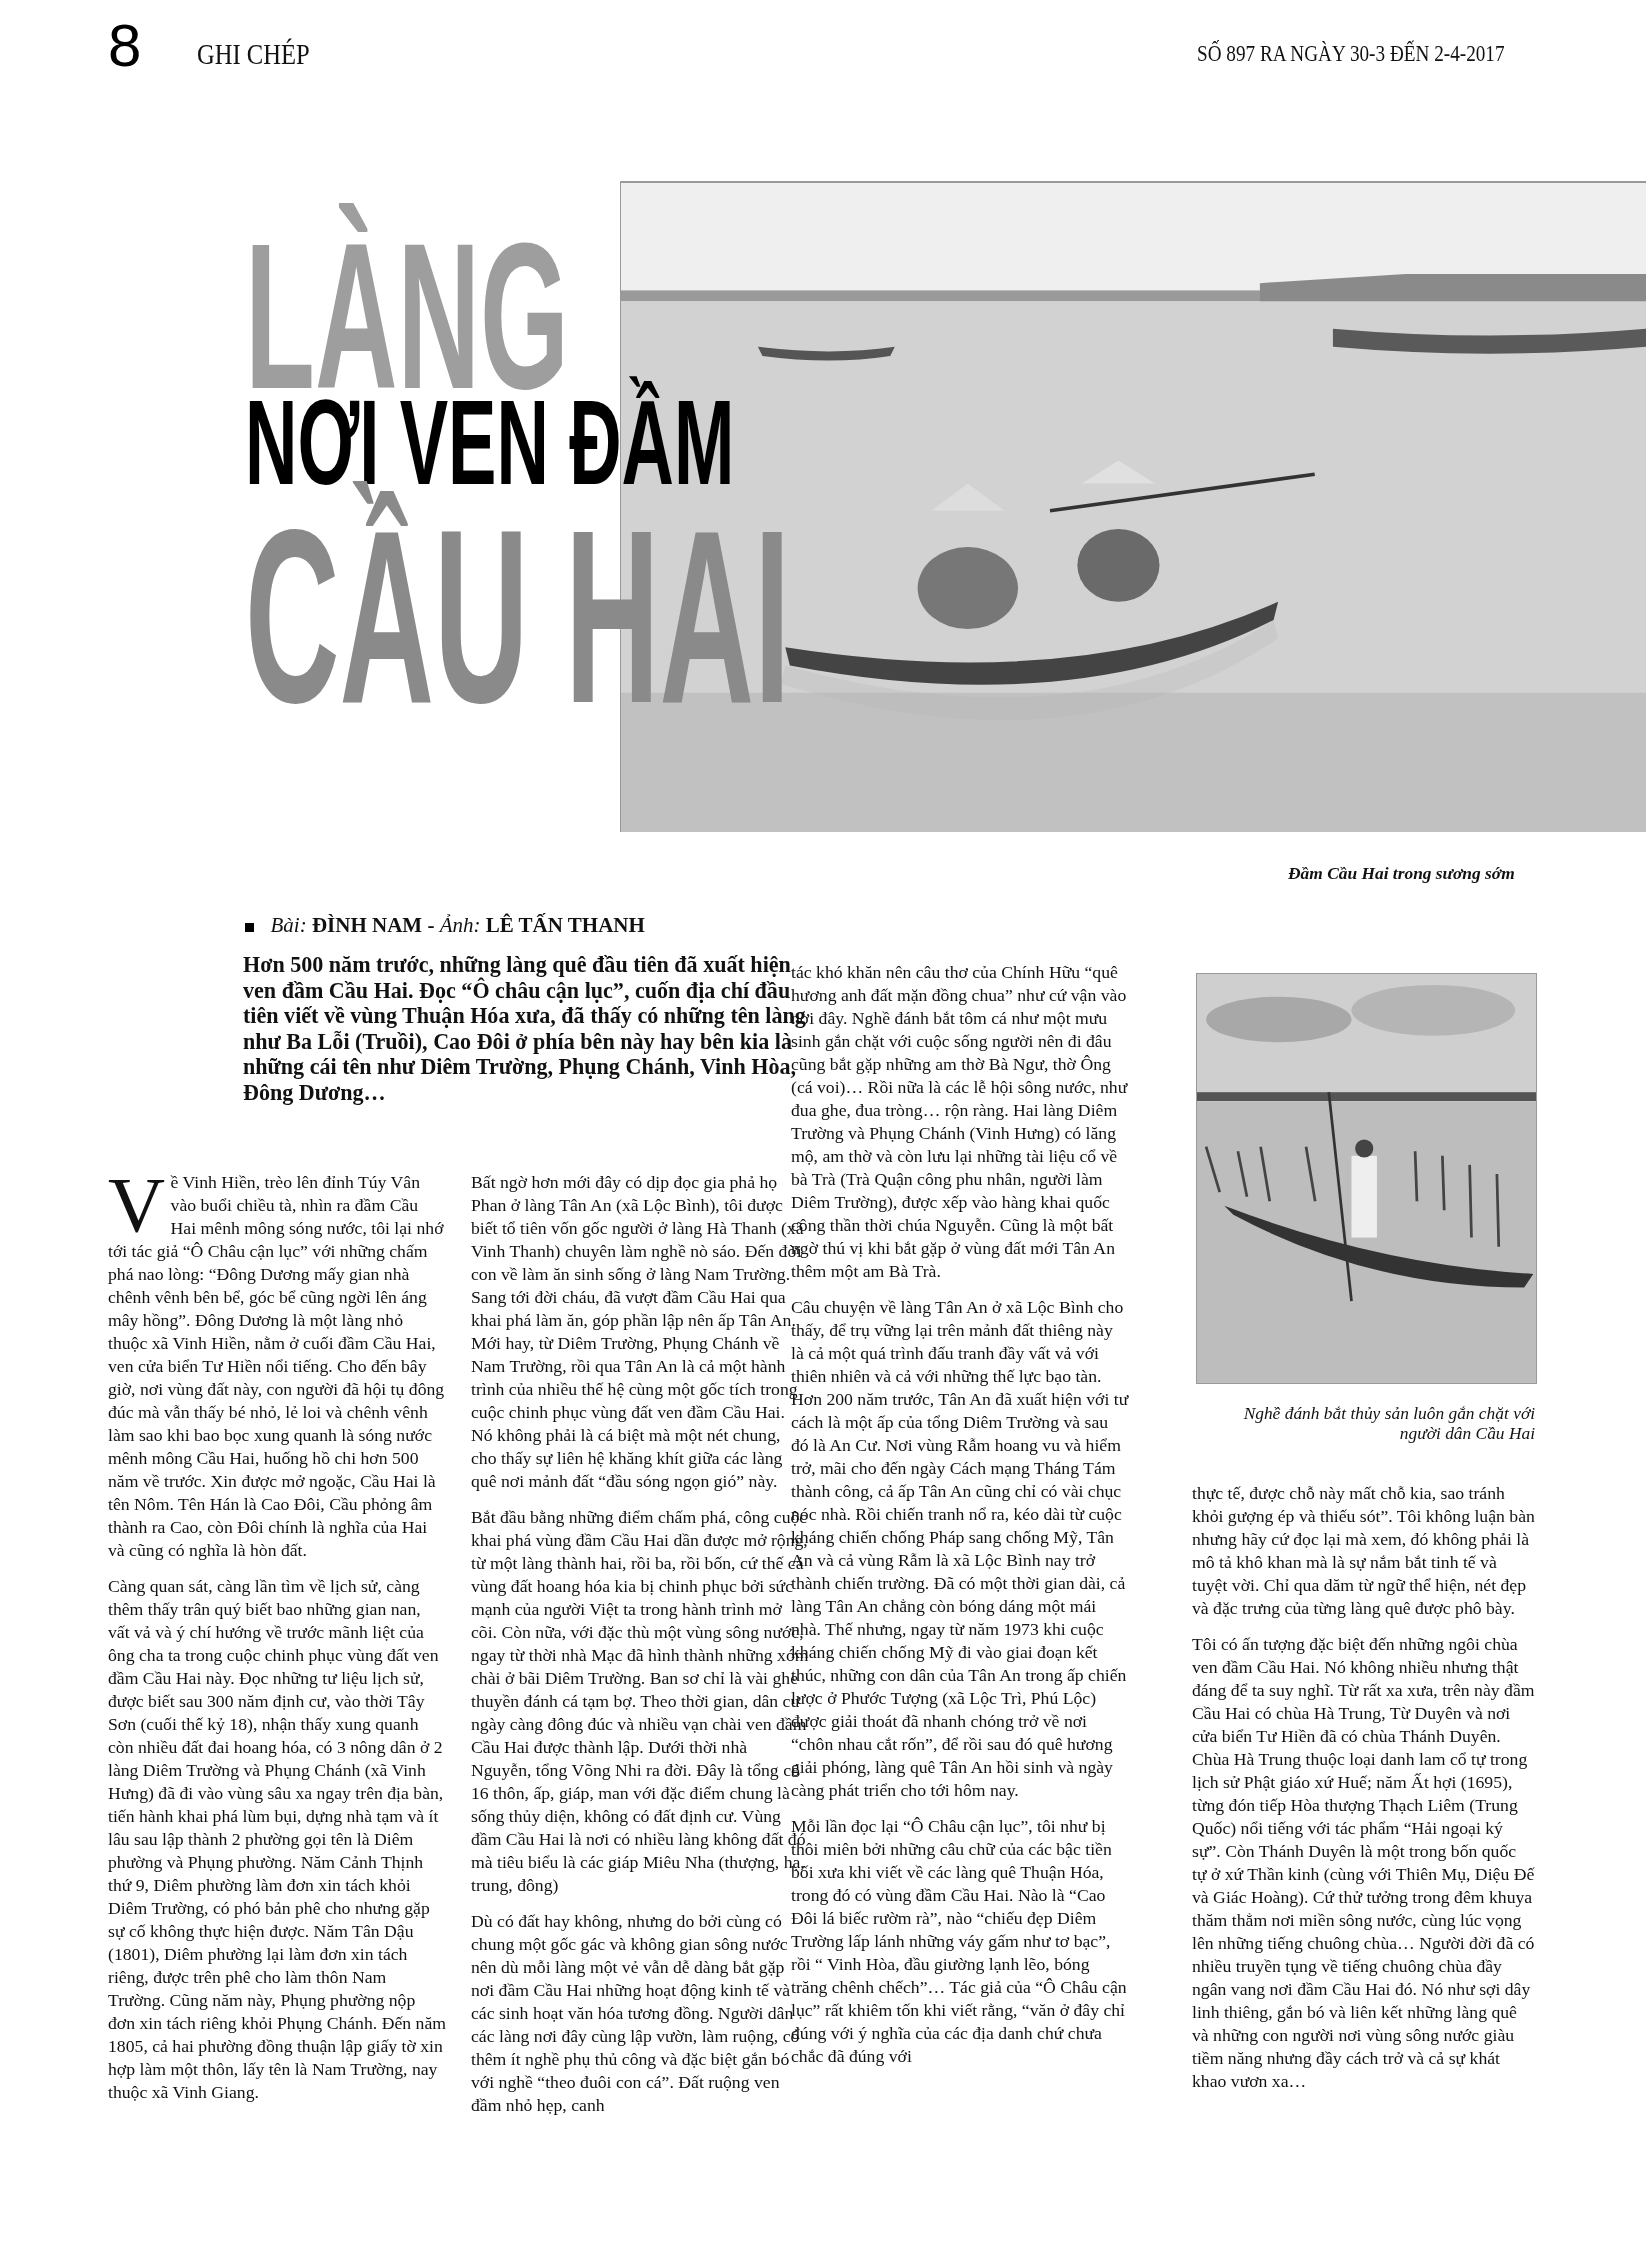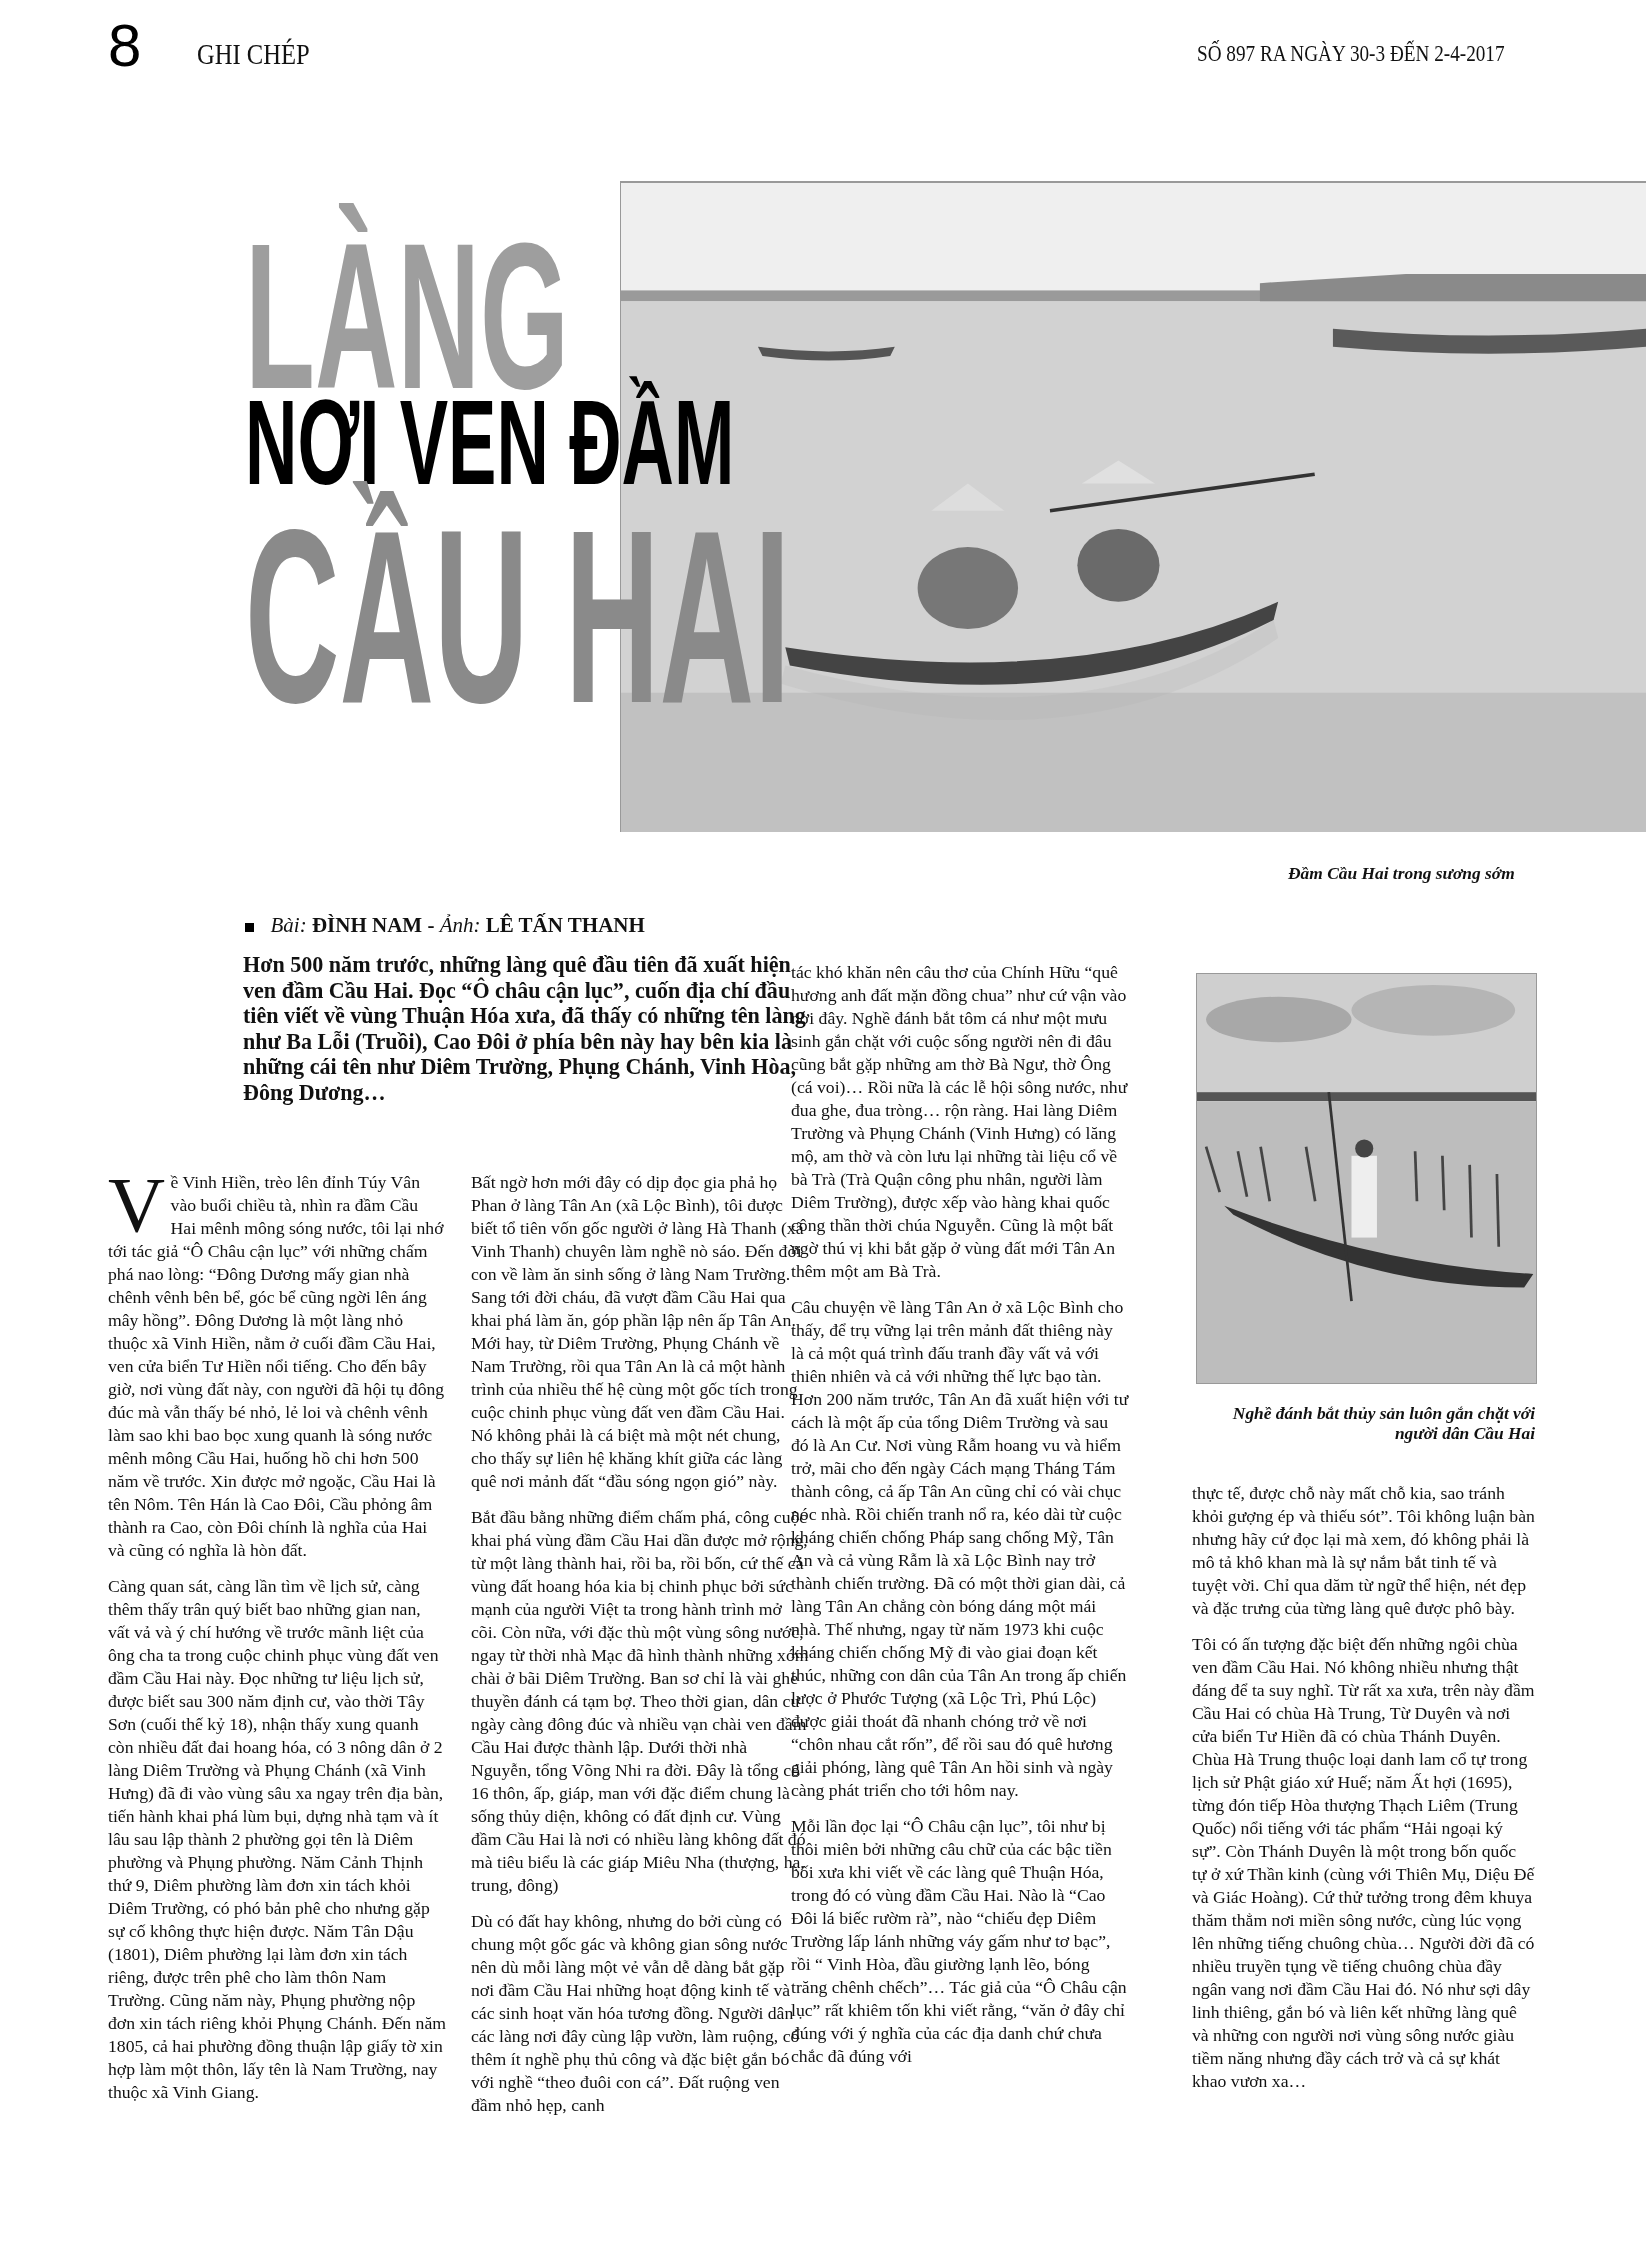--- a/index.html
+++ b/index.html
@@ -22,21 +22,21 @@
   .lead { left:243px; top:952px; width:561px; font-size:24px; line-height:25.6px; font-weight:bold; transform:scaleX(0.92); transform-origin:left top; width:612px; }
   .col { font-size:17.7px; line-height:23px; text-align:left; }
   .col p { margin:0 0 12.8px 0; }
   .c1 { left:108px; top:1171px; width:338px; }
   .c2 { left:471px; top:1171px; width:338px;font-family:Liberation Serif, serif; }
   .c3 { left:791px; top:961px; width:338px; }
   .c4 { left:1192px; top:1482px; width:343px; }
   .dropcap { float:left; font-size:79px; line-height:60px; margin:3.7px 5.5px 0 0; font-family:"Liberation Serif", serif; }
   .small-photo { left:1196px; top:973px; width:341px; height:411px; border:0.9px solid #999; box-sizing:border-box; overflow:hidden; }
   .small-photo svg { width:100%; height:100%; display:block; }
-  .caption-small { left:1215px; top:1403px; width:320px; text-align:right; font-style:italic; font-weight:bold; font-size:17.4px; line-height:20px; }
+  .caption-small { left:1215px; top:1403px; width:320px; text-align:right; font-style:italic; font-weight:normal; font-size:17.4px; line-height:20px; }
 </style>
 </head>
 <body>
 
 <div class="abs page-num">8</div>
 <div class="abs section">GHI CHÉP</div>
 <div class="abs issue">SỐ 897 RA NGÀY 30-3 ĐẾN 2-4-2017</div>
 
 <div class="abs main-photo">
   <svg viewBox="0 0 1123 713" preserveAspectRatio="none">

